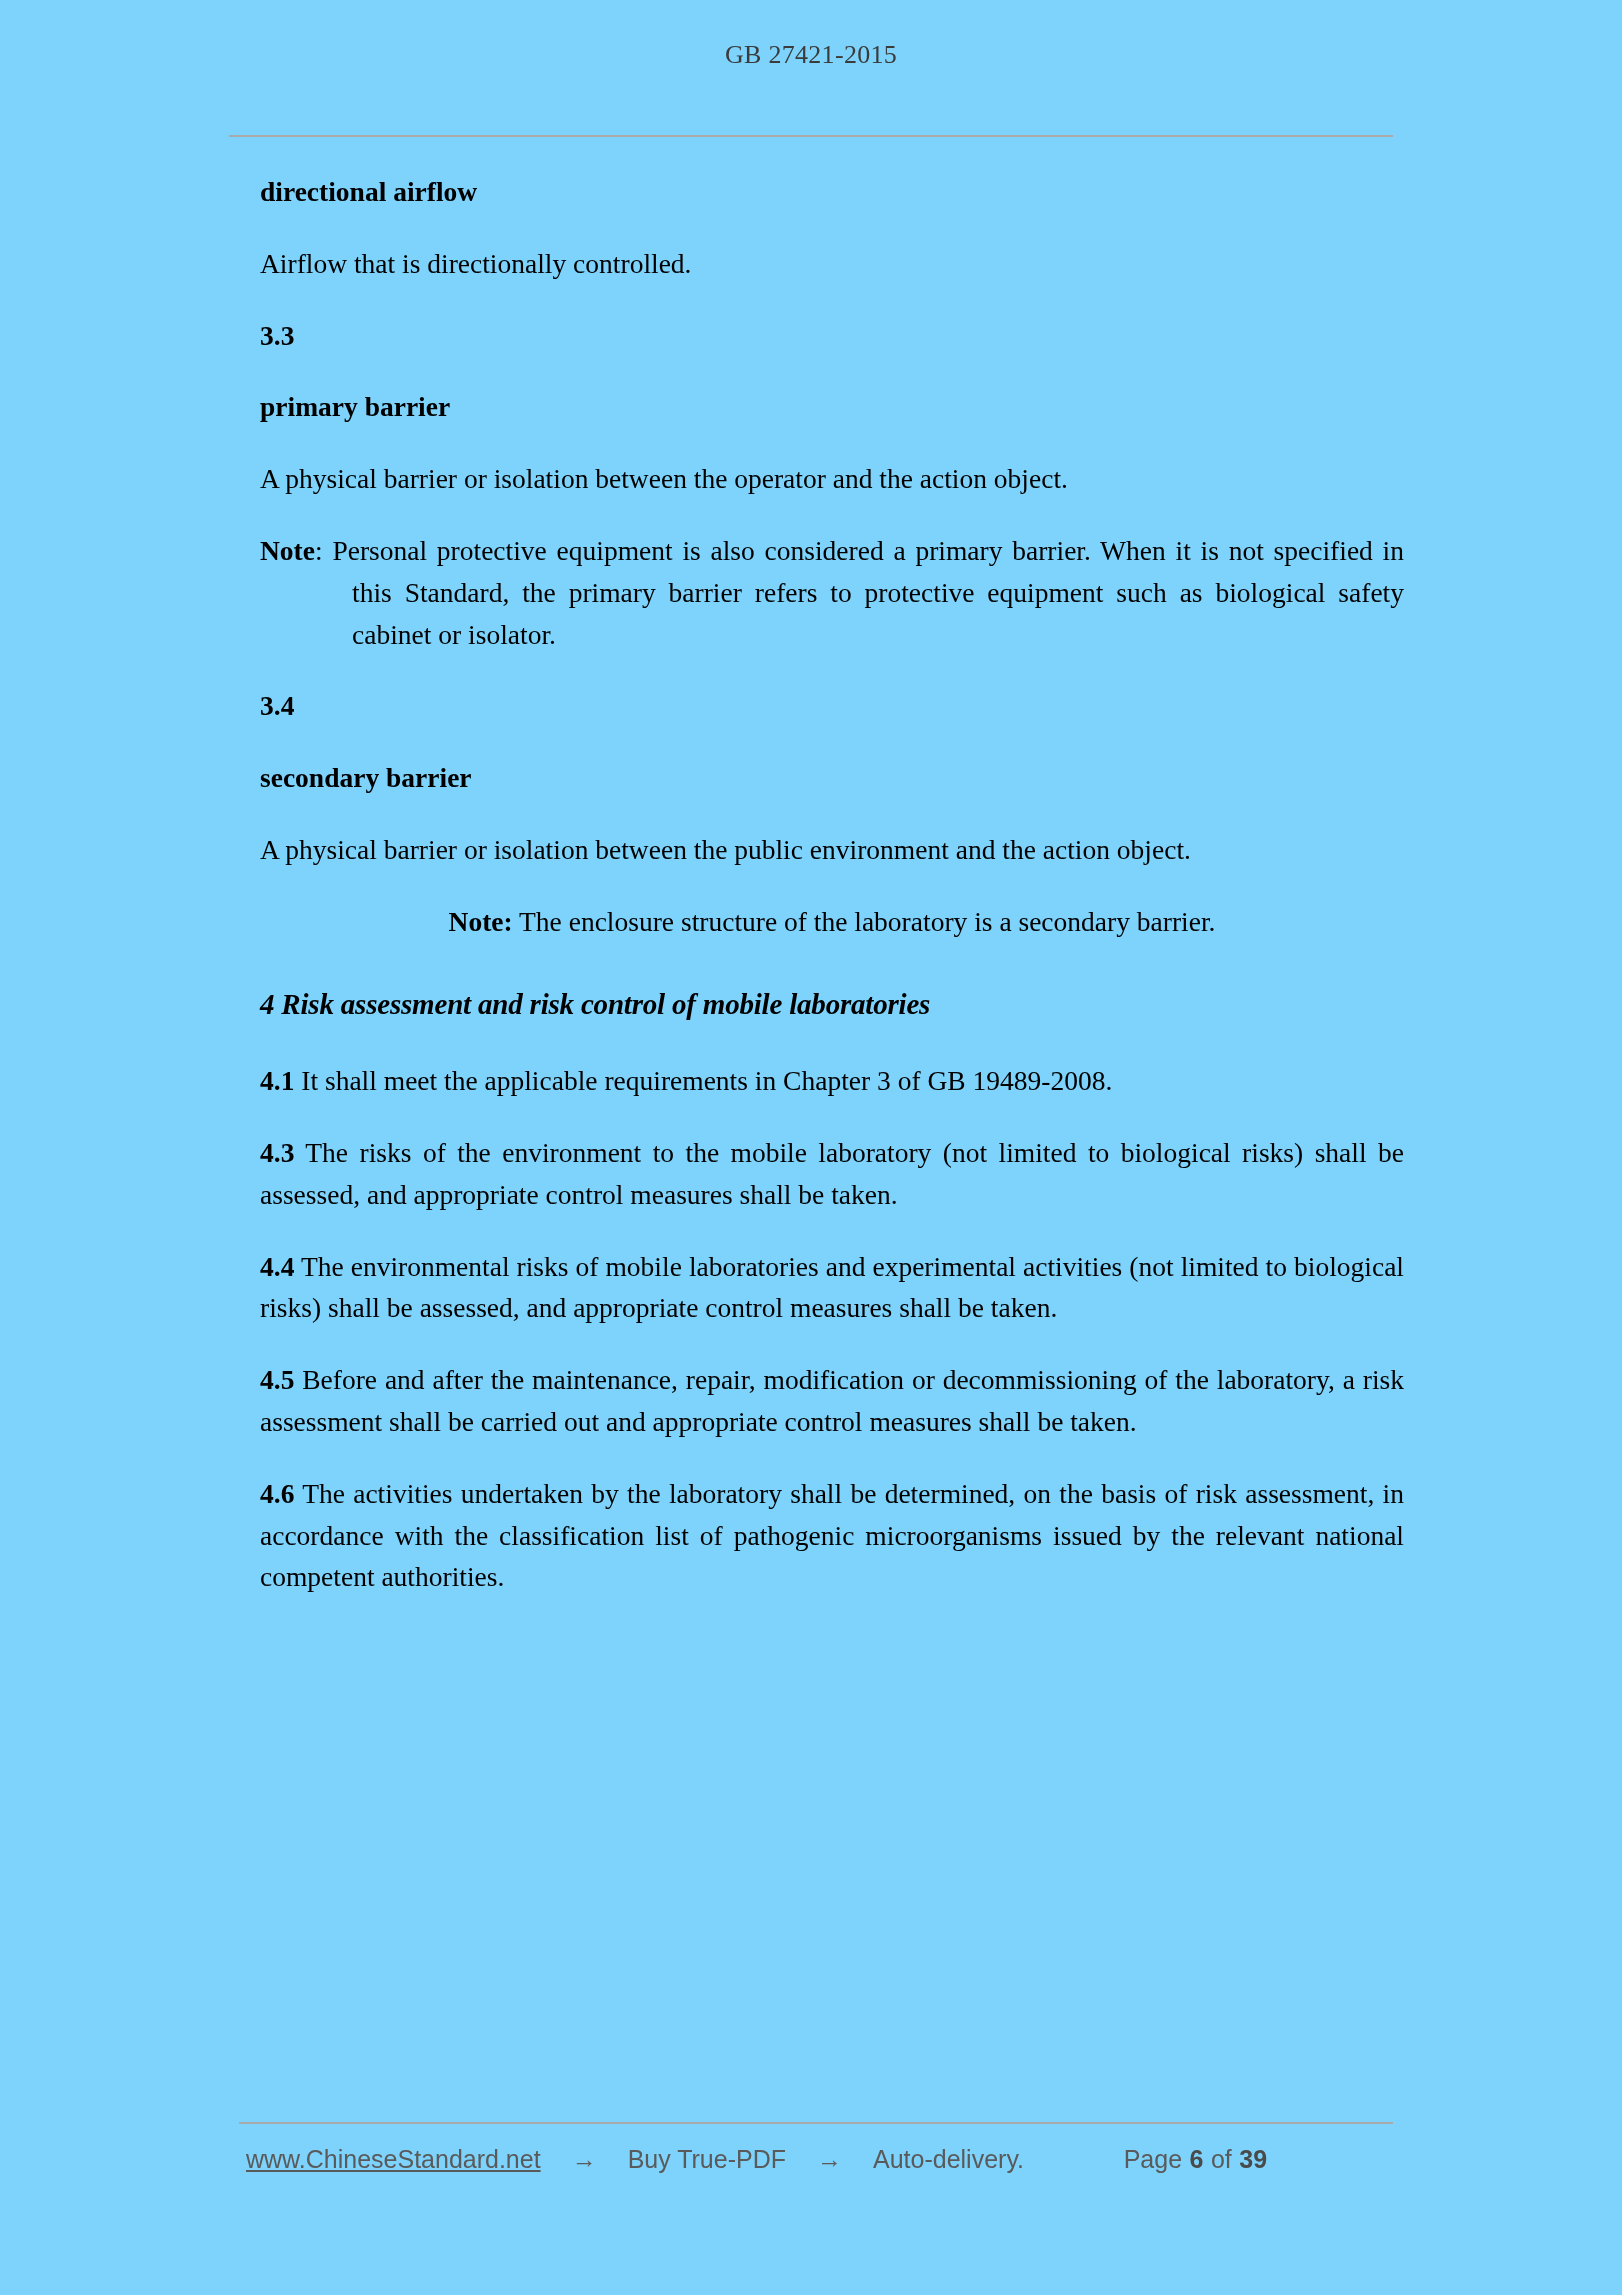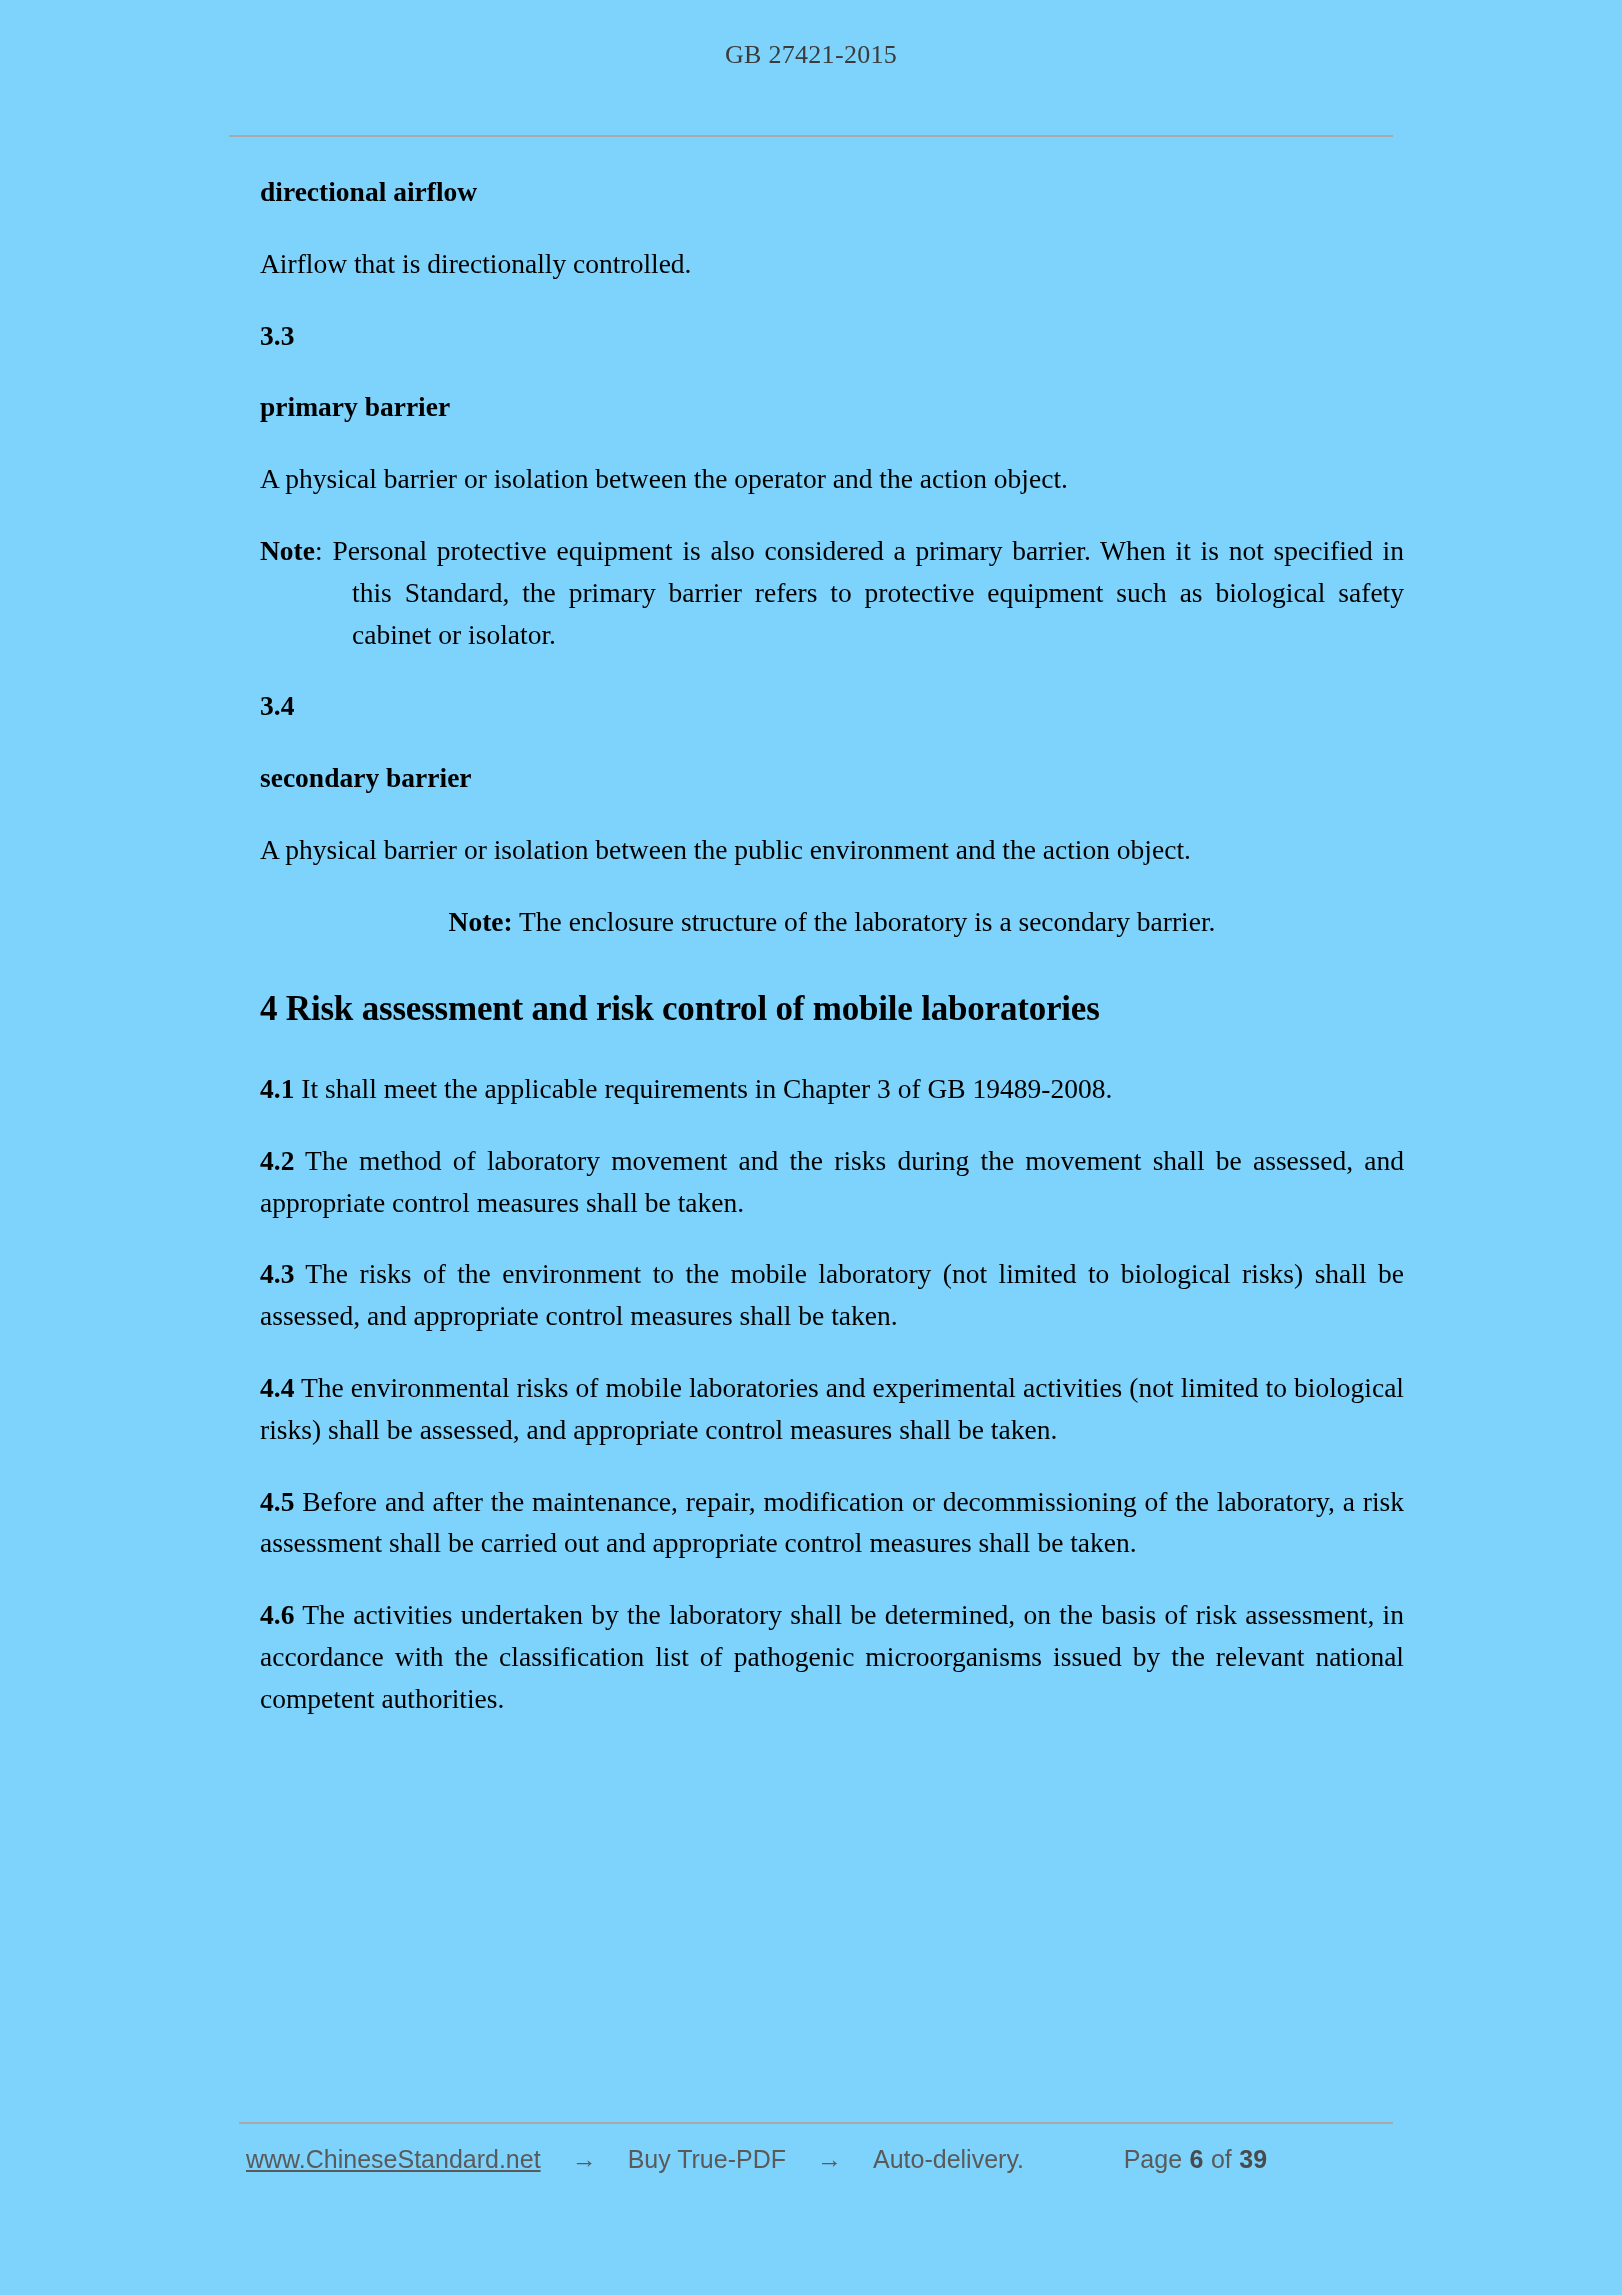--- a/index.html
+++ b/index.html
@@ -76,25 +76,26 @@
     text-indent: -92px;
     margin-bottom: 30px !important;
   }
   .note-simple {
     text-align: center;
     margin-bottom: 30px !important;
   }
   b, .b { font-weight: bold; }
 
   h2.section-title {
-    font-size: 35px;
+    font-size: 29px;
     font-weight: bold;
     margin: 43px 0 37px 0;
     line-height: 1.3;
     letter-spacing: -0.2px;
+    font-style: italic;
   }
 
   
   .footer-rule {
     position: absolute;
     top: 2122px;
     left: 239px;
     width: 1154px;
     height: 1.7px;
     background: #a9a9a9;
@@ -164,21 +165,20 @@
     <p class="term">secondary barrier</p>
 
     <p class="plain">A physical barrier or isolation between the public environment and the action object.</p>
 
     <p class="note-simple"><b>Note:</b><span> The enclosure structure of the laboratory is a secondary barrier.</span></p>
 
     <h2 class="section-title">4 Risk assessment and risk control of mobile laboratories</h2>
 
     <p class="para"><b>4.1</b><span> It shall meet the applicable requirements in Chapter 3 of GB 19489-2008.</span></p>
 
-    <p class="para"><b>4.2</b><span> The method of laboratory movement and the risks during the movement shall be assessed, and appropriate control measures shall be taken.</span></p>
 
     <p class="para"><b>4.3</b><span> The risks of the environment to the mobile laboratory (not limited to biological risks) shall be assessed, and appropriate control measures shall be taken.</span></p>
 
     <p class="para"><b>4.4</b><span> The environmental risks of mobile laboratories and experimental activities (not limited to biological risks) shall be assessed, and appropriate control measures shall be taken.</span></p>
 
     <p class="para"><b>4.5</b><span> Before and after the maintenance, repair, modification or decommissioning of the laboratory, a risk assessment shall be carried out and appropriate control measures shall be taken.</span></p>
 
     <p class="para"><b>4.6</b><span> The activities undertaken by the laboratory shall be determined, on the basis of risk assessment, in accordance with the classification list of pathogenic microorganisms issued by the relevant national competent authorities.</span></p>
 
   </div>

